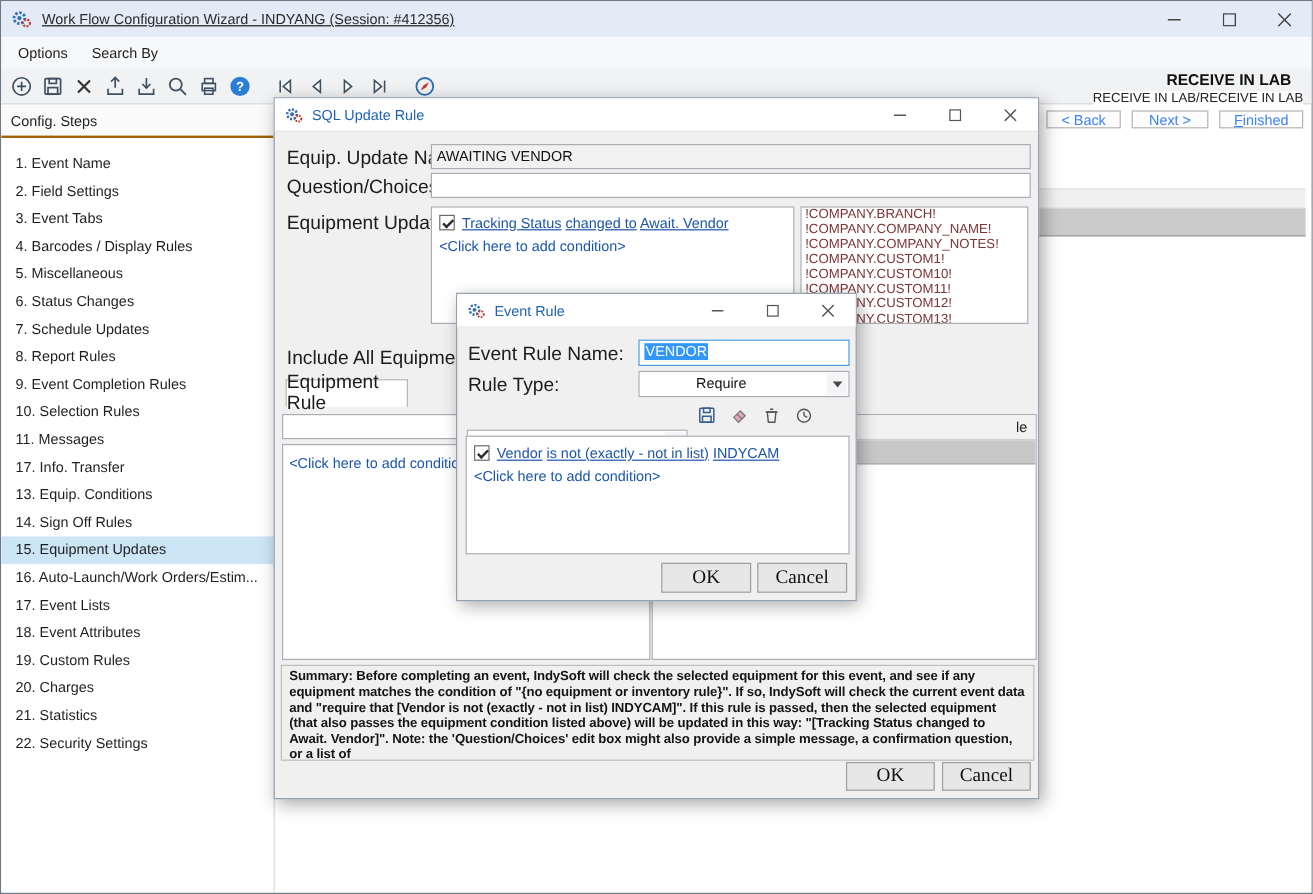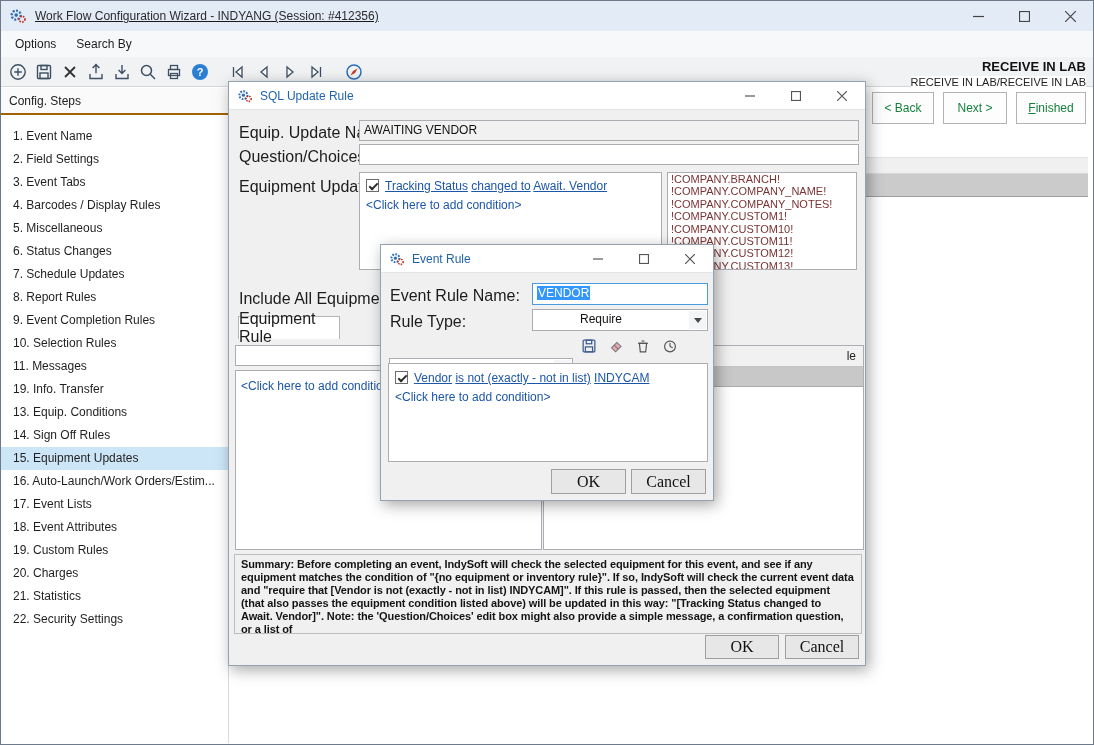--- a/index.html
+++ b/index.html
@@ -15,24 +15,24 @@
   .win-btn { width:46px; height:30px; display:flex; align-items:center; justify-content:center; }
 
   
   .menubar { position:absolute; left:0; top:30px; width:100%; height:26px; background:#f7f8fa; display:flex; align-items:center; padding-left:4px; }
   .menu-item { padding:0 10px; height:26px; line-height:26px; color:#1c1c1c; }
   .toolbar { position:absolute; left:0; top:56px; width:100%; height:30px; background:#f1f2f4; border-bottom:1px solid #d6d6d6; display:flex; align-items:center; padding-left:4px; }
   .tb-icon { width:25px; height:24px; margin-right:1px; display:flex; align-items:center; justify-content:center; }
   .tb-sep { width:12px; height:24px; }
 
   
-  .hdr-title { position:absolute; top:58px; right:7px; font-size:13px; font-weight:bold; color:#111; z-index:3; }
+  .hdr-title { position:absolute; top:58px; right:17px; font-size:13px; font-weight:bold; color:#111; z-index:3; }
   .hdr-sub { position:absolute; top:75px; right:7px; font-size:11px; color:#222; z-index:3; background:#fff; }
   .nav-buttons { position:absolute; top:91px; right:7px; display:flex; gap:9px; z-index:3; }
-  .nav-btn { height:32px; background:#fdfdfd; border:1px solid #b3b3b3; display:flex; align-items:center; justify-content:center; font-size:12px; color:#15803d; }
+  .nav-btn { height:15px; background:#fdfdfd; border:1px solid #b3b3b3; display:flex; align-items:center; justify-content:center; font-size:12px; color:#3b82f6; }
 
   
   .sidebar { position:absolute; left:0; top:87px; width:228px; bottom:1px; background:#ffffff; border-right:1px solid #d9d9d9; }
   .sidebar-header { height:27px; line-height:27px; padding-left:8px; background:#fafafa; border-bottom:2px solid #a16207; color:#222; }
   .step-list { position:absolute; left:0; top:37px; right:0; }
   .step { height:23px; line-height:23px; padding-left:12px; font-size:12px; color:#1f1f1f; white-space:nowrap; overflow:hidden; }
   .step.selected { background:#cde6f7; }
 
   
   .main-area { position:absolute; left:229px; top:87px; right:1px; bottom:1px; background:#ffffff; }
@@ -216,21 +216,21 @@
       <div class="step">2. Field Settings</div>
       <div class="step">3. Event Tabs</div>
       <div class="step">4. Barcodes / Display Rules</div>
       <div class="step">5. Miscellaneous</div>
       <div class="step">6. Status Changes</div>
       <div class="step">7. Schedule Updates</div>
       <div class="step">8. Report Rules</div>
       <div class="step">9. Event Completion Rules</div>
       <div class="step">10. Selection Rules</div>
       <div class="step">11. Messages</div>
-      <div class="step">19. Info. Transfer</div>
+      <div class="step">17. Info. Transfer</div>
       <div class="step">13. Equip. Conditions</div>
       <div class="step">14. Sign Off Rules</div>
       <div class="step selected">15. Equipment Updates</div>
       <div class="step">16. Auto-Launch/Work Orders/Estim...</div>
       <div class="step">17. Event Lists</div>
       <div class="step">18. Event Attributes</div>
       <div class="step">19. Custom Rules</div>
       <div class="step">20. Charges</div>
       <div class="step">21. Statistics</div>
       <div class="step">22. Security Settings</div>

